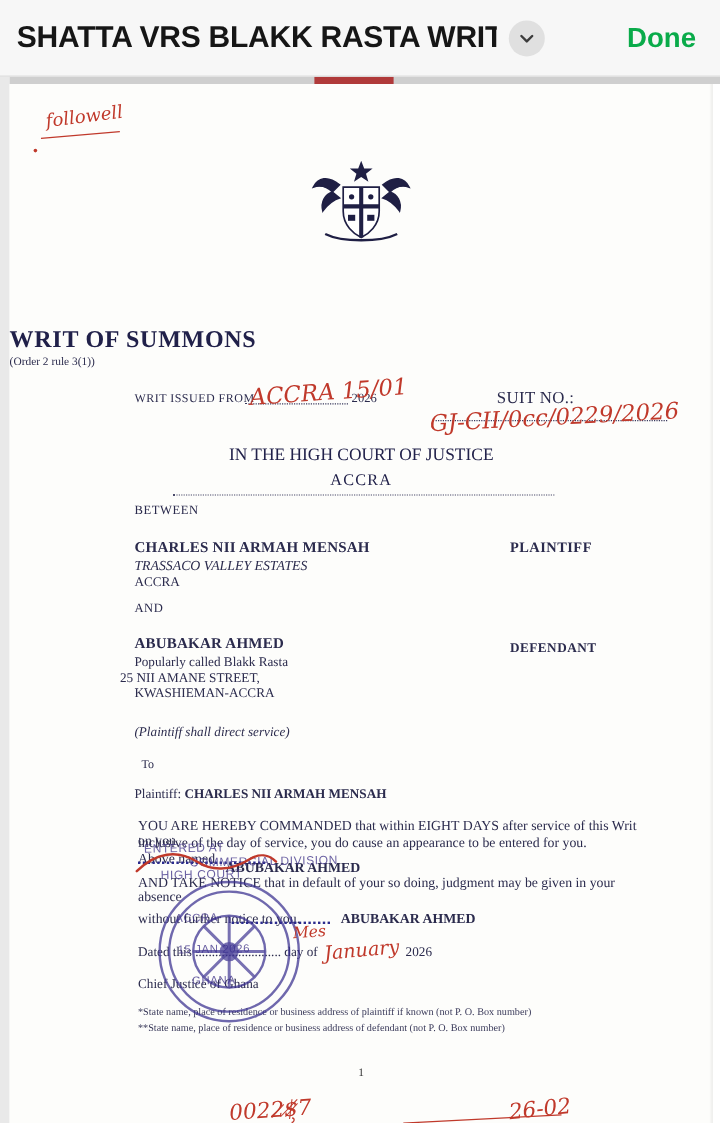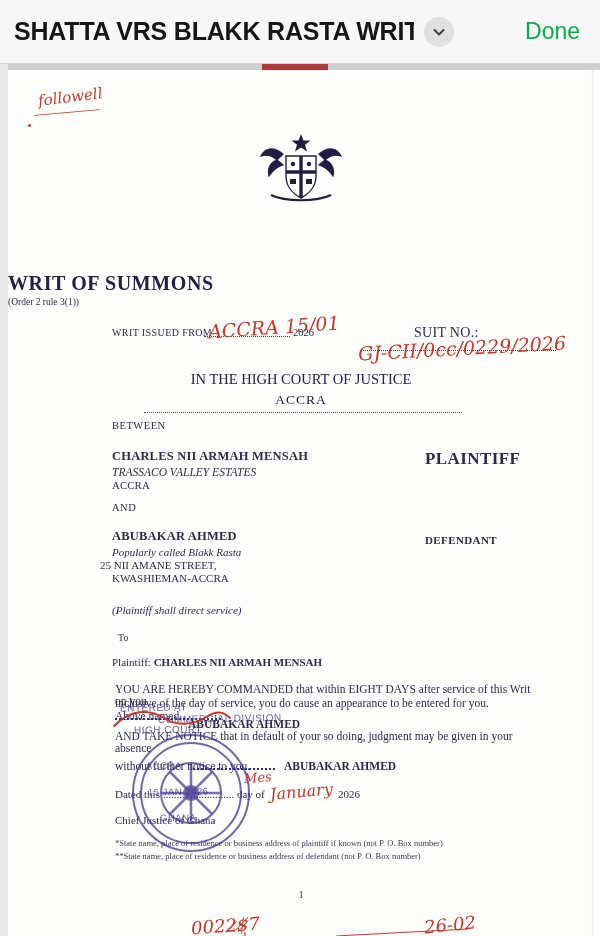--- a/index.html
+++ b/index.html
@@ -41,21 +41,21 @@
     background: #e0e0e0;
     margin-left: 10px;
     display: flex; align-items: center; justify-content: center;
     flex: 0 0 auto;
   }
   .chevron-btn svg { display: block; }
   .done-btn {
     margin-left: auto;
     color: #0aab4a;
     font-size: 23px;
-    font-weight: 400;
+    font-weight: 700;
     padding-right: 6px;
   }
 
   
   .doc-area {
     position: absolute;
     top: 64px; left: 0;
     width: 600px; height: 872px;
     background: #ffffff;
     overflow: hidden;
@@ -176,33 +176,33 @@
   .party-plaintiff-addr1 {
     position: absolute; top: 396px; left: 104px;
     font-size: 11.5px; font-style: italic;
   }
   .party-plaintiff-addr2 {
     position: absolute; top: 409px; left: 104px;
     font-size: 11px;
   }
   .label-plaintiff {
     position: absolute; top: 379px; left: 417px;
-    font-size: 17px; font-weight: 700; letter-spacing: 0.4px;
+    font-size: 12px; font-weight: 700; letter-spacing: 0.4px;
   }
   .and-word {
     position: absolute; top: 432px; left: 104px;
     font-size: 10.5px; letter-spacing: 0.5px;
   }
   .party-def-name {
     position: absolute; top: 459px; left: 104px;
     font-size: 12.5px; font-weight: 700; letter-spacing: 0.2px;
   }
   .party-def-addr1 {
     position: absolute; top: 476px; left: 104px;
-    font-size: 11px; font-style: italic;
+    font-size: 11px; 
   }
   .party-def-addr2 {
     position: absolute; top: 489px; left: 92px;
     font-size: 11px;
   }
   .party-def-addr3 {
     position: absolute; top: 502px; left: 104px;
     font-size: 11px;
   }
   .label-defendant {

